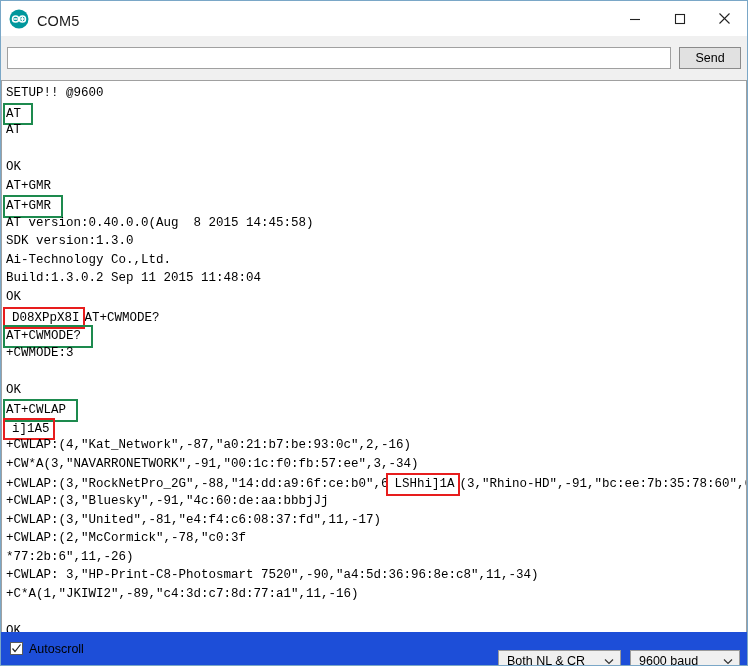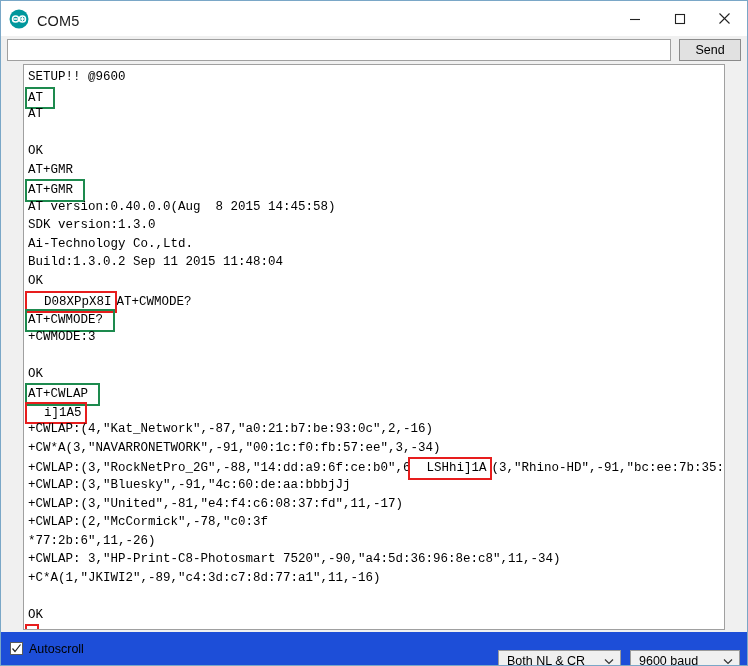--- a/index.html
+++ b/index.html
@@ -59,21 +59,21 @@
     height: 35px;
     display: flex;
     align-items: center;
     justify-content: center;
     cursor: default;
   }
   .win-btn svg { display: block; }
 
   
   .cmdrow {
-    height: 28px;
+    height: 44px;
     background: #f0f0f0;
     display: flex;
     align-items: center;
     padding: 0 6px;
     box-sizing: border-box;
     gap: 8px;
   }
   .cmd-input {
     flex: 1 1 auto;
     height: 22px;
@@ -97,21 +97,21 @@
     color: #000;
     cursor: default;
     line-height: 20px;
     text-align: center;
     padding: 0;
   }
 
   
   .console-wrap {
     position: relative;
-    margin: 0 22px;
+    margin: 0 0;
     height: 566px;
     background: #ffffff;
     border: 1px solid #a0a0a0;
     box-sizing: border-box;
     overflow: hidden;
   }
   .console {
     position: absolute;
     left: 0;
     top: 3px;
@@ -135,21 +135,21 @@
     box-sizing: border-box;
   }
   .mark.green {
     border: 2px solid #1d8a4e;
     margin: 0 0 0 -3px;
     padding: 0 10px 0 1px;
   }
   .mark.red {
     border: 2px solid #e71d1d;
     margin: 0 0 0 -3px;
-    padding: 0 3px 0 17px;
+    padding: 0 3px 0 7px;
   }
   .mark.red.tight {
     padding: 0 1px 0 1px;
   }
 
   
   .statusbar {
     position: absolute;
     left: 0;
     bottom: 0;

